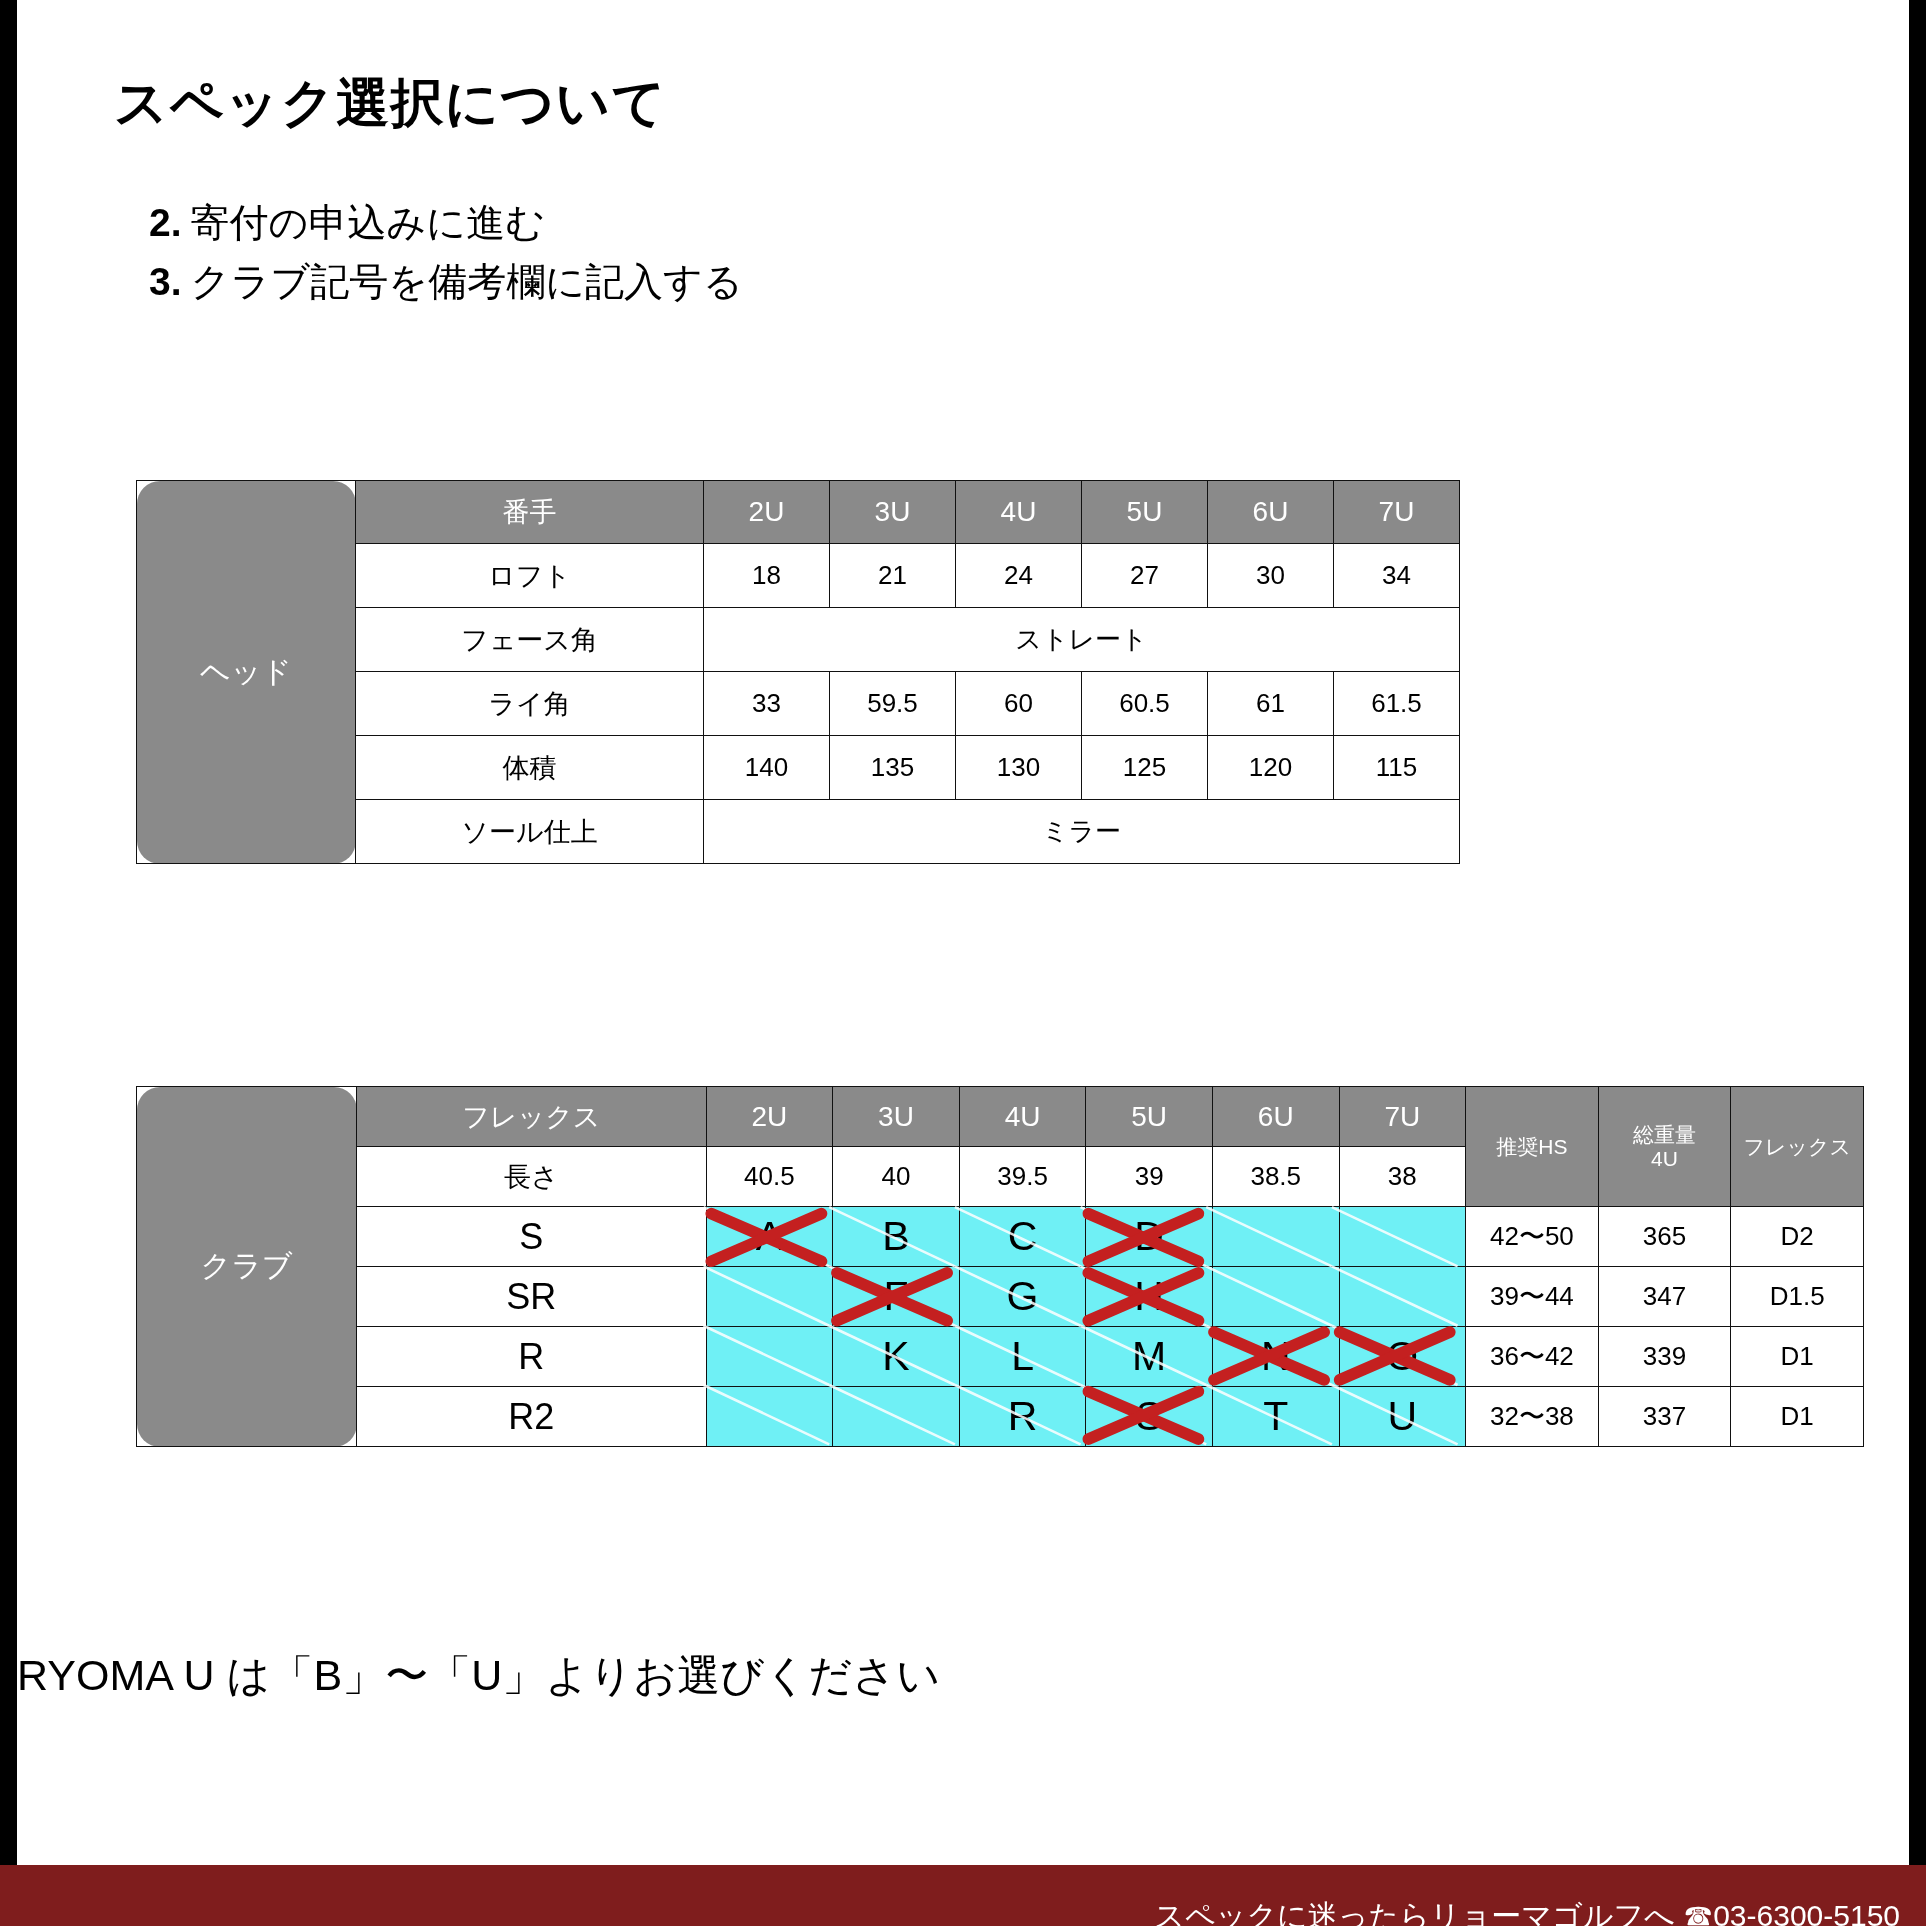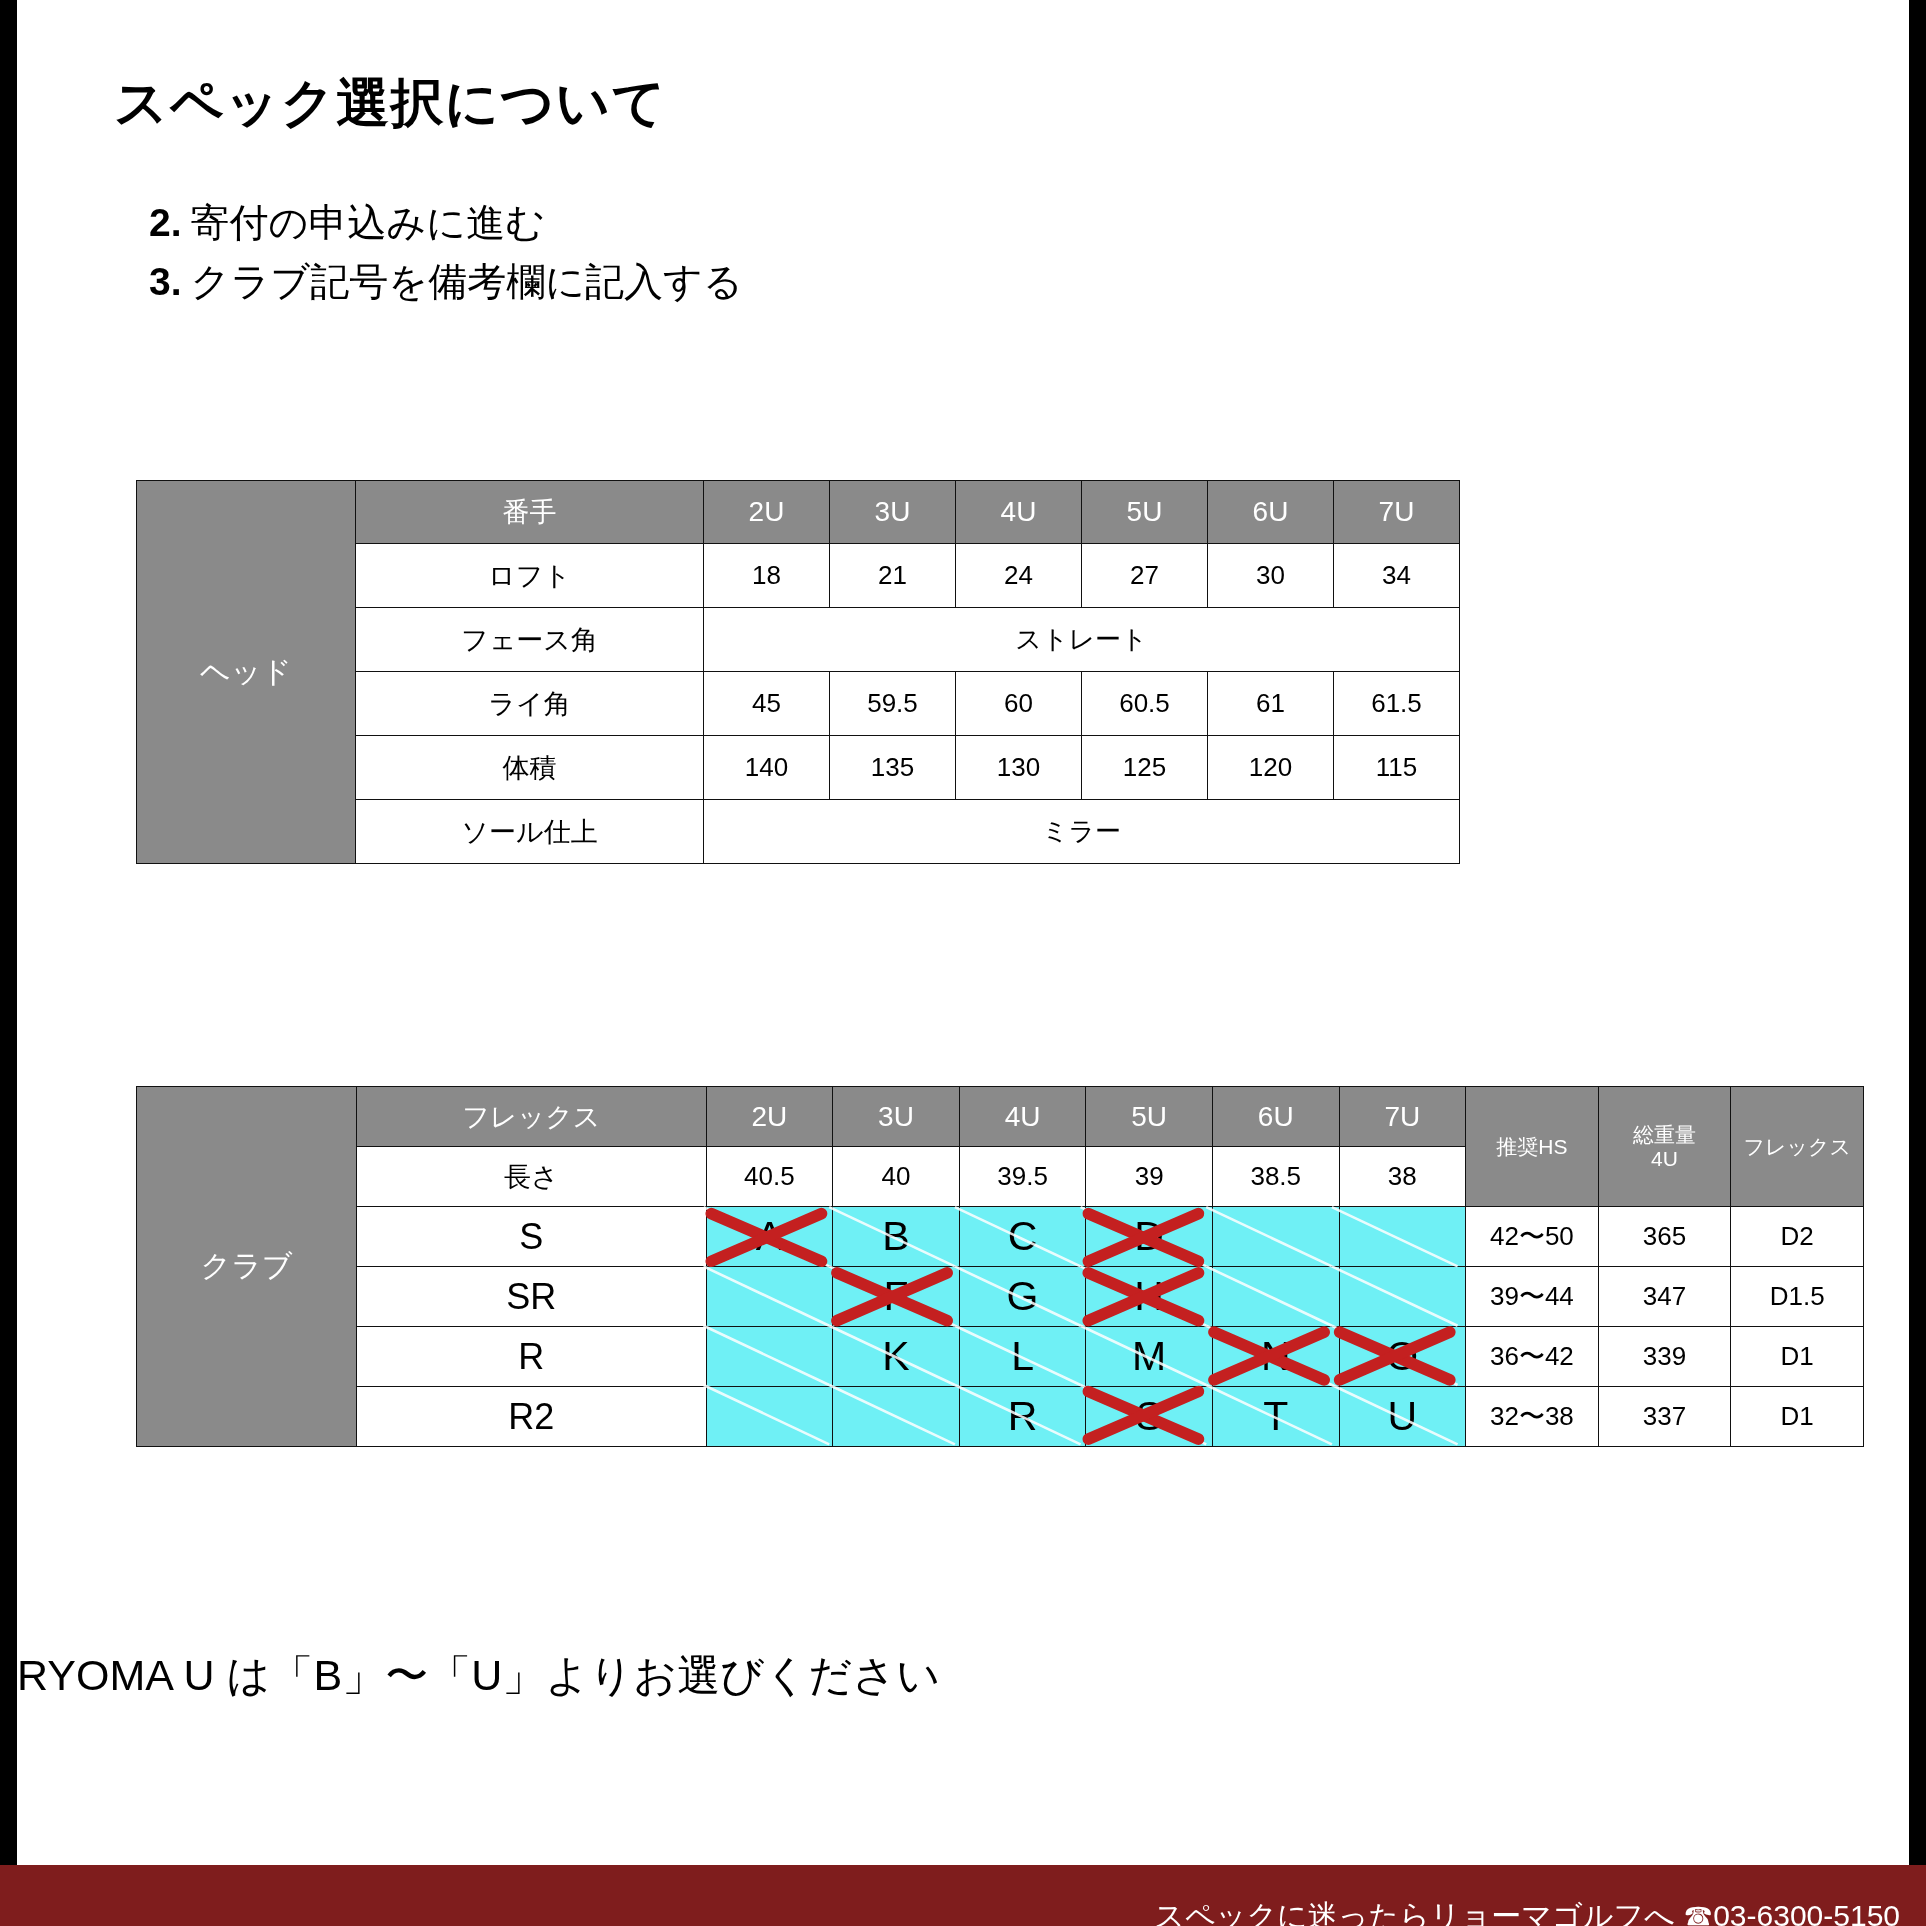--- a/index.html
+++ b/index.html
@@ -72,20 +72,21 @@
   }
   .grayhdr {
     background: #8a8a8a !important;
     color: #fff;
     font-size: 28px;
   }
   .graylbl {
     background: #8a8a8a !important;
     color: #fff;
     font-size: 30px;
+    border-radius: 23px;
   }
   .rowlbl {
     font-size: 27px;
   }
 
   
   #head-table {
     left: 119px;
     top: 480px;
     width: 1321px;
@@ -222,21 +223,21 @@
       <td>27</td>
       <td>30</td>
       <td>34</td>
     </tr>
     <tr>
       <td class="rowlbl">フェース角</td>
       <td colspan="6">ストレート</td>
     </tr>
     <tr>
       <td class="rowlbl">ライ角</td>
-      <td>45</td>
+      <td>33</td>
       <td>59.5</td>
       <td>60</td>
       <td>60.5</td>
       <td>61</td>
       <td>61.5</td>
     </tr>
     <tr>
       <td class="rowlbl">体積</td>
       <td>140</td>
       <td>135</td>

